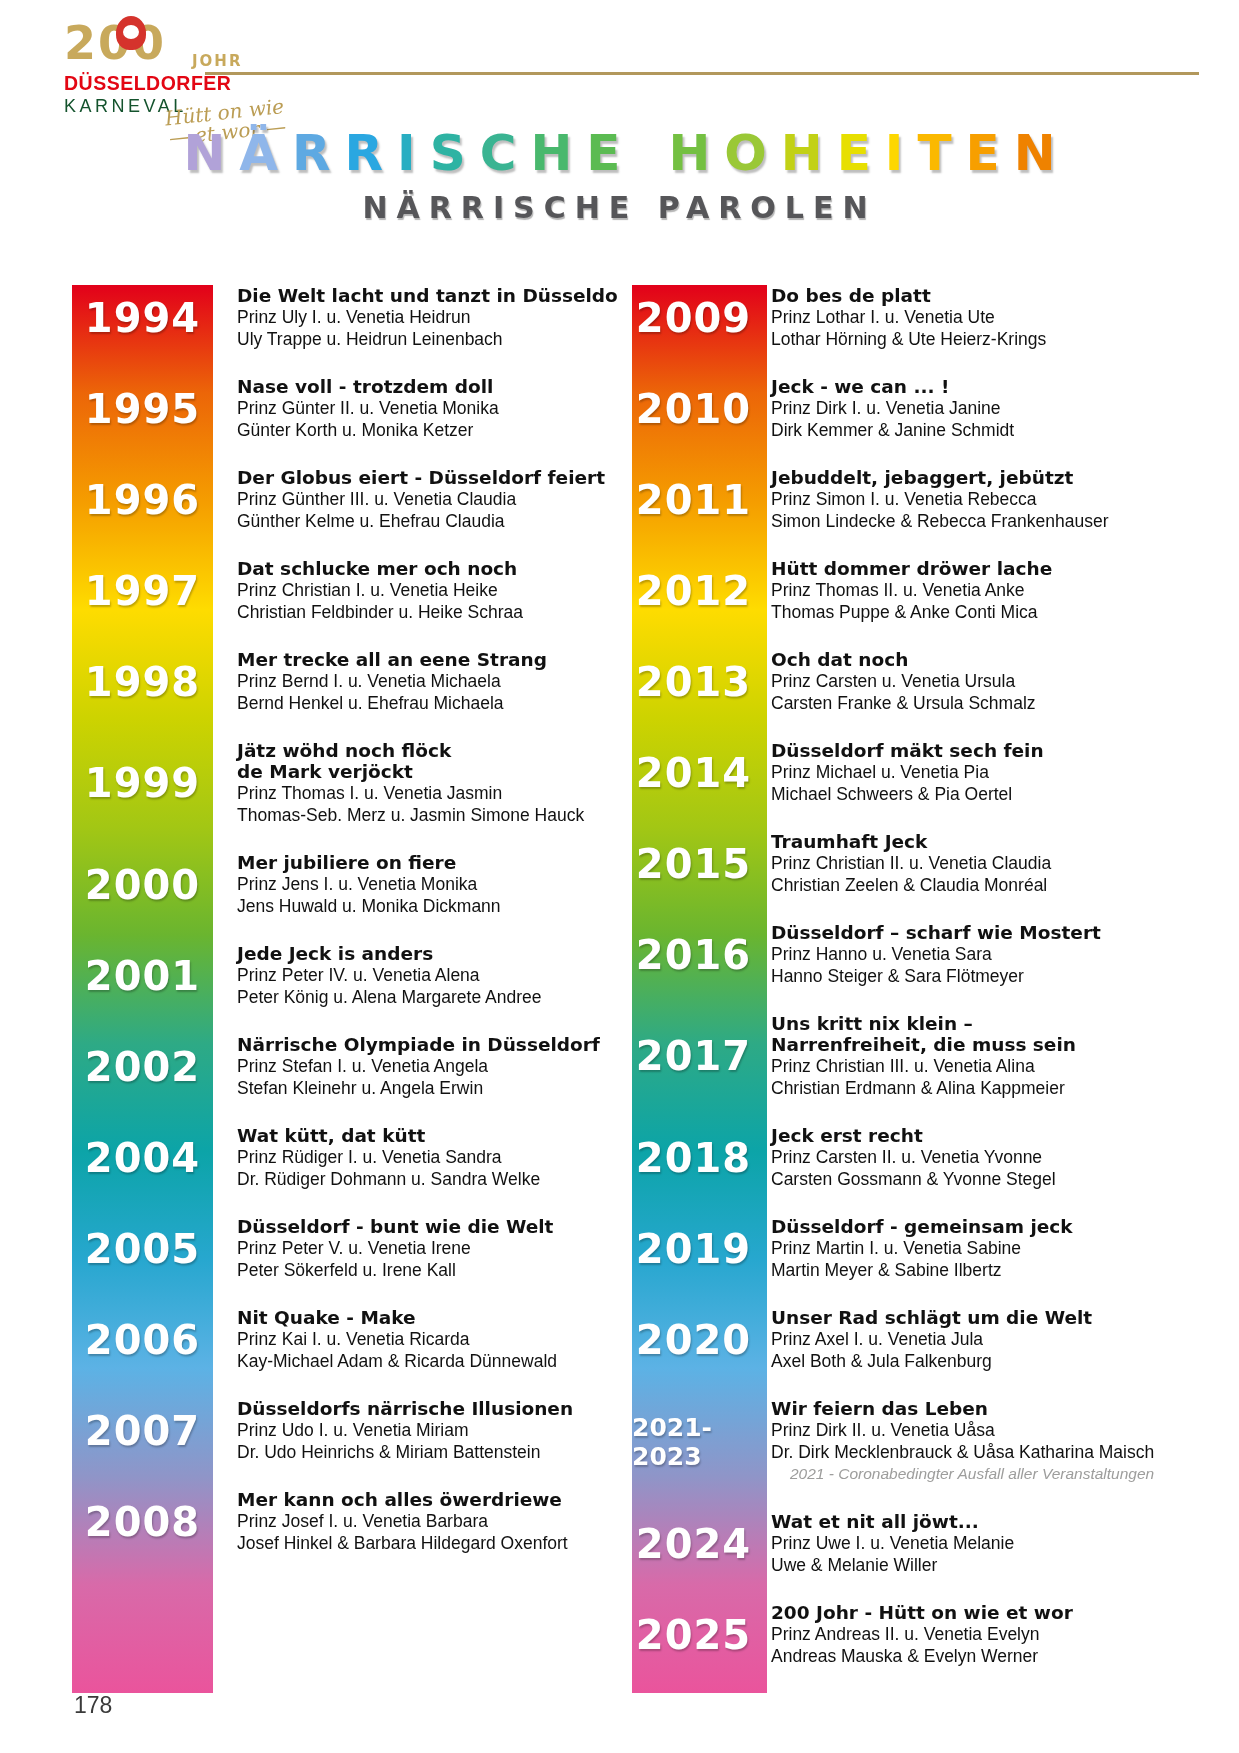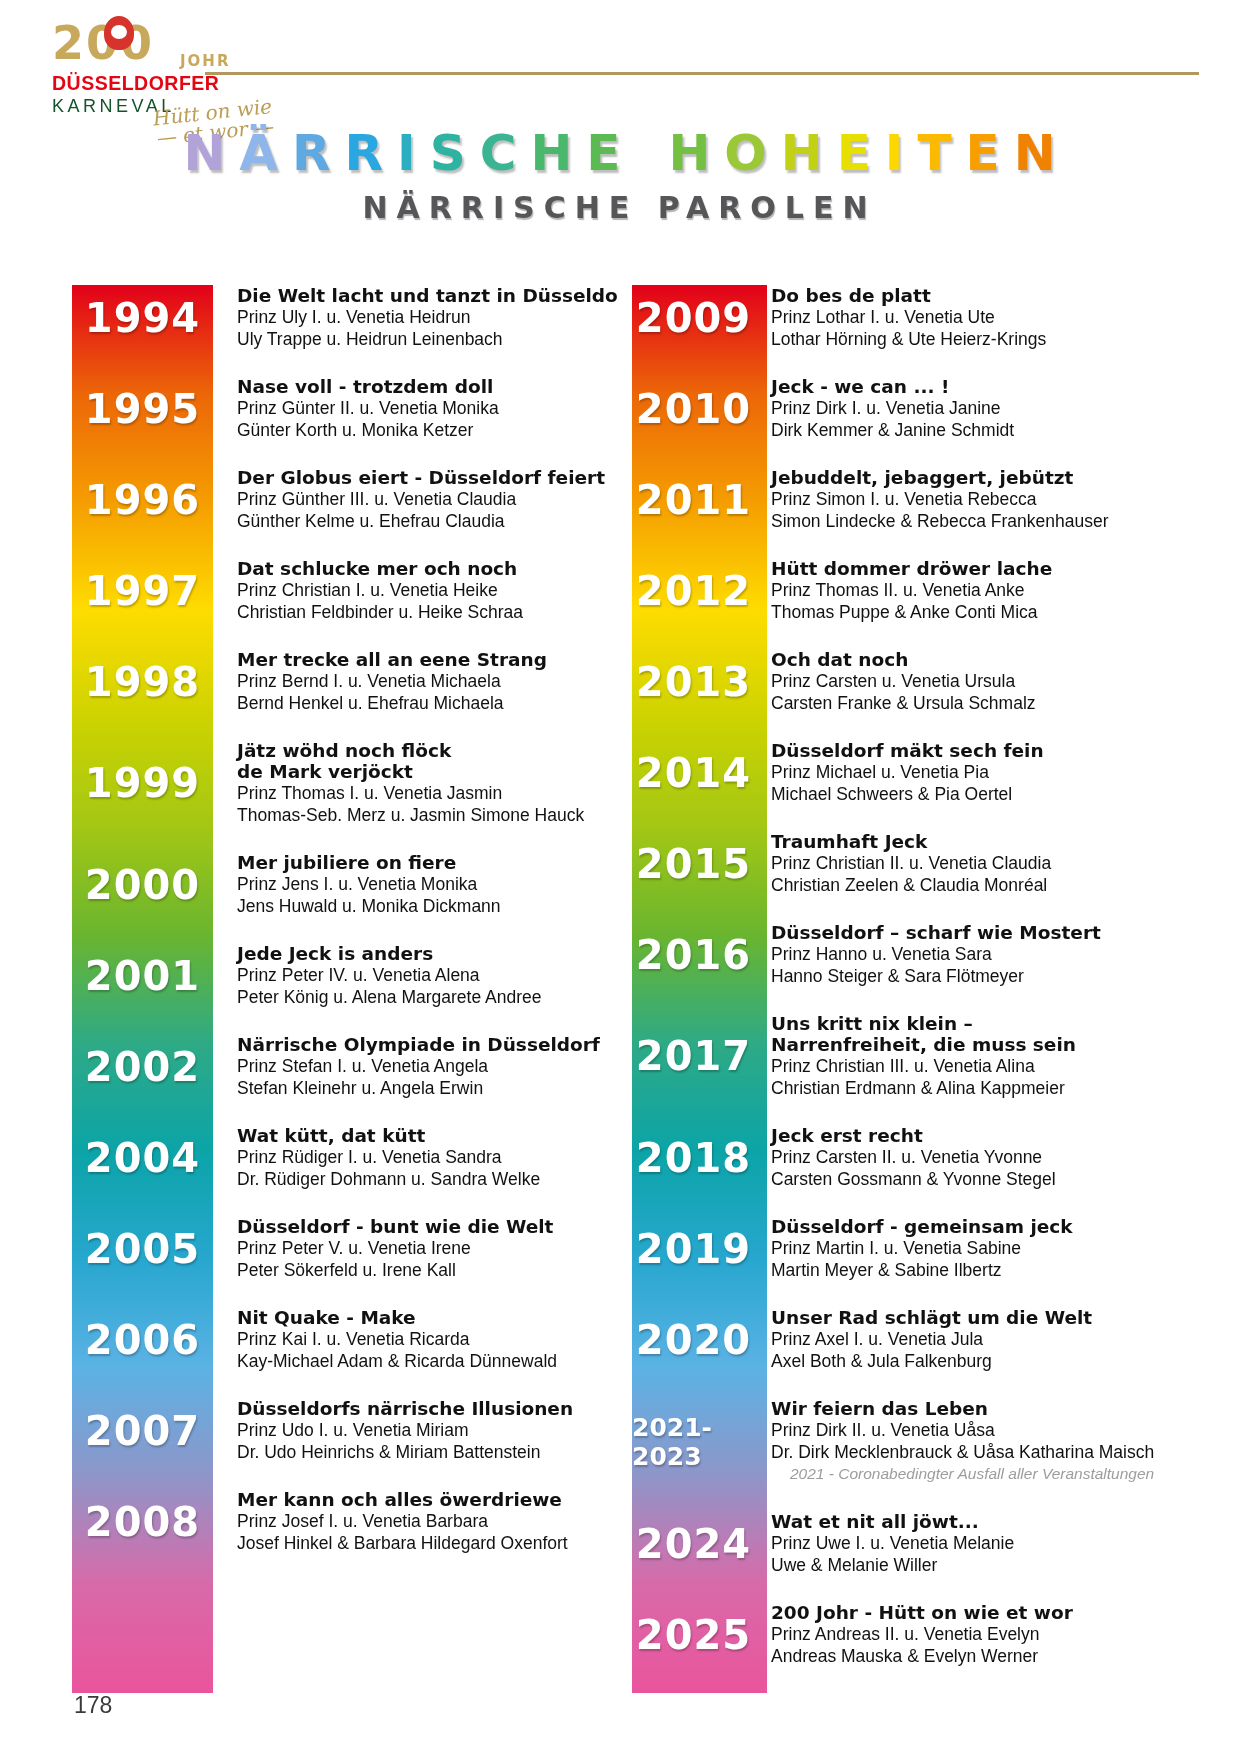--- a/index.html
+++ b/index.html
@@ -1,20 +1,20 @@
 <!DOCTYPE html>
 <html><head>
 <meta charset="utf-8">
 <style>
   html,body{margin:0;padding:0;background:#ffffff;}
   .page{position:relative;width:1239px;height:1753px;background:#fff;overflow:hidden;
         font-family:"Liberation Sans",sans-serif;color:#1a1a1a;}
 
   
-  .logo{position:absolute;left:52px;top:20px;width:220px;}
+  .logo{position:absolute;left:64px;top:20px;width:220px;}
   .logo-200{font-family:"DejaVu Sans",sans-serif;font-weight:bold;font-size:46px;
             color:#c8a95c;letter-spacing:2px;line-height:46px;position:relative;}
   .logo-johr{font-size:15px;color:#c8a95c;font-weight:bold;letter-spacing:2px;
              position:absolute;left:128px;top:18px;}
   .jester{position:absolute;left:52px;top:-4px;width:30px;height:34px;background:#d5332c;
           border-radius:50% 50% 45% 45%;}
   .jester:before{content:"";position:absolute;left:7px;top:9px;width:16px;height:14px;
           background:#fff;border-radius:50%;}
   .logo-duesseldorfer{color:#e30613;font-weight:bold;font-size:19.5px;letter-spacing:0.5px;margin-top:6px;}
   .logo-karneval{color:#14532d;font-size:18px;letter-spacing:3.5px;margin-top:1px;}

